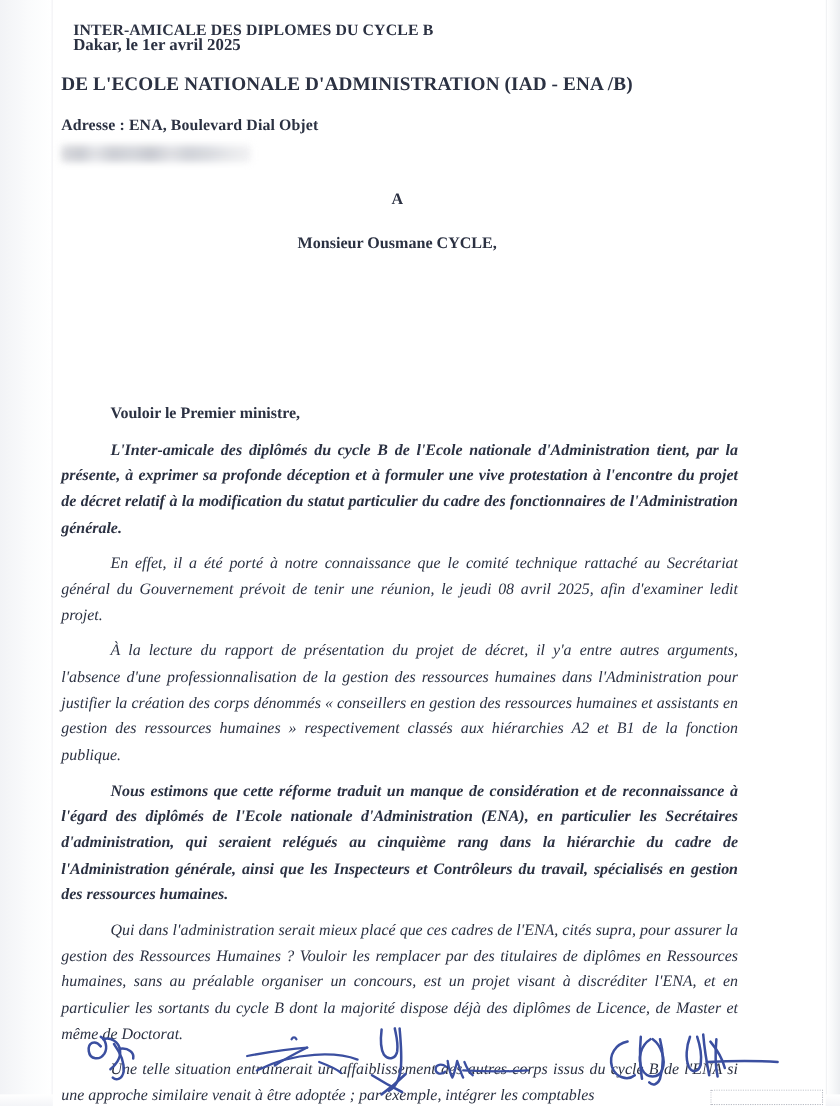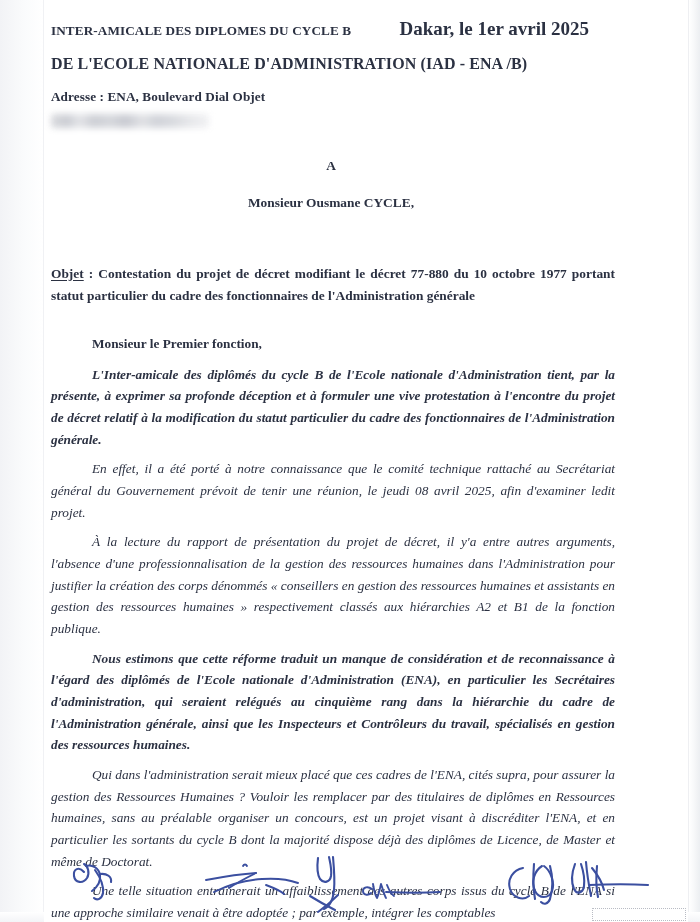--- a/index.html
+++ b/index.html
@@ -50,33 +50,35 @@
   .header-block {
     position: absolute;
     left: 51px;
     top: 18px;
     width: 560px;
   }
   .hdr-row {
     display: flex;
     align-items: baseline;
     justify-content: space-between;
+    flex-direction: column;
   }
   .org-line {
     font-weight: bold;
     font-size: 13.2px;
     letter-spacing: 0.1px;
     line-height: 1.0;
     white-space: nowrap;
   }
   .date-line {
     font-weight: bold;
-    font-size: 19px;
+    font-size: 14px;
     white-space: nowrap;
     padding-right: 22px;
+    margin-left: 10px;
   }
   .org-line2 {
     font-weight: bold;
     font-size: 16px;
     margin-top: 15px;
     letter-spacing: 0.1px;
   }
   .addr-line {
     font-weight: bold;
     font-size: 13.2px;
@@ -191,26 +193,23 @@
     <div class="org-line2">DE L'ECOLE NATIONALE D'ADMINISTRATION (IAD - ENA /B)</div>
     <div class="addr-line">Adresse : ENA, Boulevard Dial Objet</div>
     <div class="redacted"></div>
   </div>
 
   <div class="addressee">
     <div class="a-line">A</div>
     <div class="a-name">Monsieur Ousmane CYCLE,</div>
   </div>
 
-  <div class="objet">
-    <u>Objet</u><span> : </span><span>Contestation du projet de décret modifiant le décret 77-880 du 10 octobre 1977 portant statut particulier du cadre des fonctionnaires de l'Administration générale</span>
-  </div>
 
   <div class="body-block">
-    <p class="salutation">Monsieur le Premier fonction,</p>
+    <p class="salutation">Vouloir le Premier ministre,</p>
 
     <p class="para bold">L'Inter-amicale des diplômés du cycle B de l'Ecole nationale d'Administration tient, par la présente, à exprimer sa profonde déception et à formuler une vive protestation à l'encontre du projet de décret relatif à la modification du statut particulier du cadre des fonctionnaires de l'Administration générale.</p>
 
     <p class="para">En effet, il a été porté à notre connaissance que le comité technique rattaché au Secrétariat général du Gouvernement prévoit de tenir une réunion, le jeudi 08 avril 2025, afin d'examiner ledit projet.</p>
 
     <p class="para">À la lecture du rapport de présentation du projet de décret, il y'a entre autres arguments, l'absence d'une professionnalisation de la gestion des ressources humaines dans l'Administration pour justifier la création des corps dénommés « conseillers en gestion des ressources humaines et assistants en gestion des ressources humaines » respectivement classés aux hiérarchies A2 et B1 de la fonction publique.</p>
 
     <p class="para bold">Nous estimons que cette réforme traduit un manque de considération et de reconnaissance à l'égard des diplômés de l'Ecole nationale d'Administration (ENA), en particulier les Secrétaires d'administration, qui seraient relégués au cinquième rang dans la hiérarchie du cadre de l'Administration générale, ainsi que les Inspecteurs et Contrôleurs du travail, spécialisés en gestion des ressources humaines.</p>
 
     <p class="para">Qui dans l'administration serait mieux placé que ces cadres de l'ENA, cités supra, pour assurer la gestion des Ressources Humaines ? Vouloir les remplacer par des titulaires de diplômes en Ressources humaines, sans au préalable organiser un concours, est un projet visant à discréditer l'ENA, et en particulier les sortants du cycle B dont la majorité dispose déjà des diplômes de Licence, de Master et même de Doctorat.</p>

